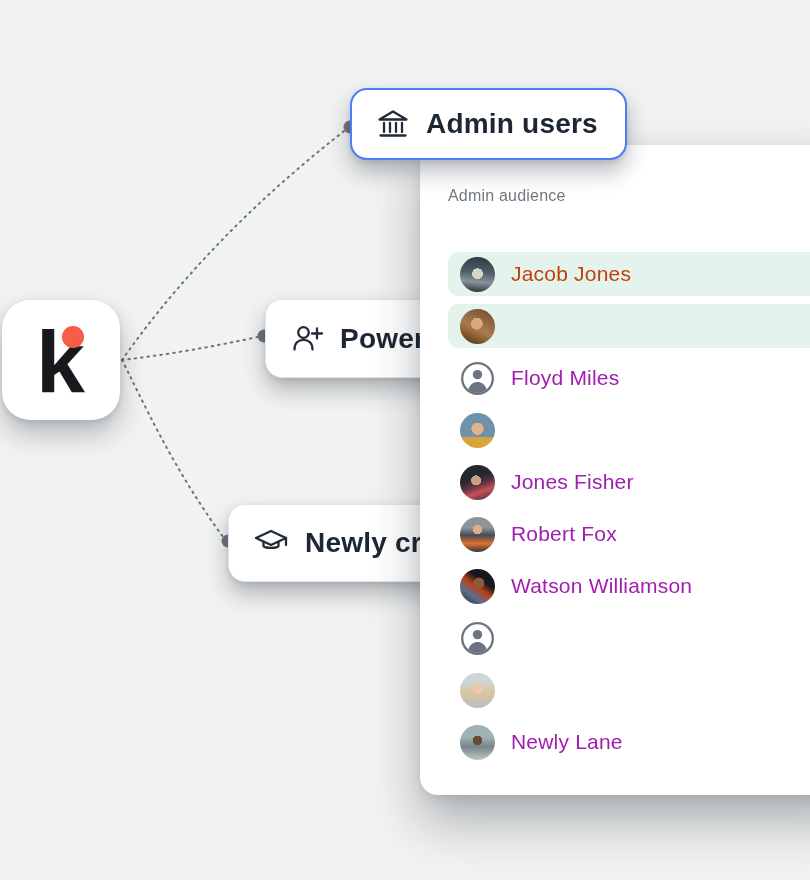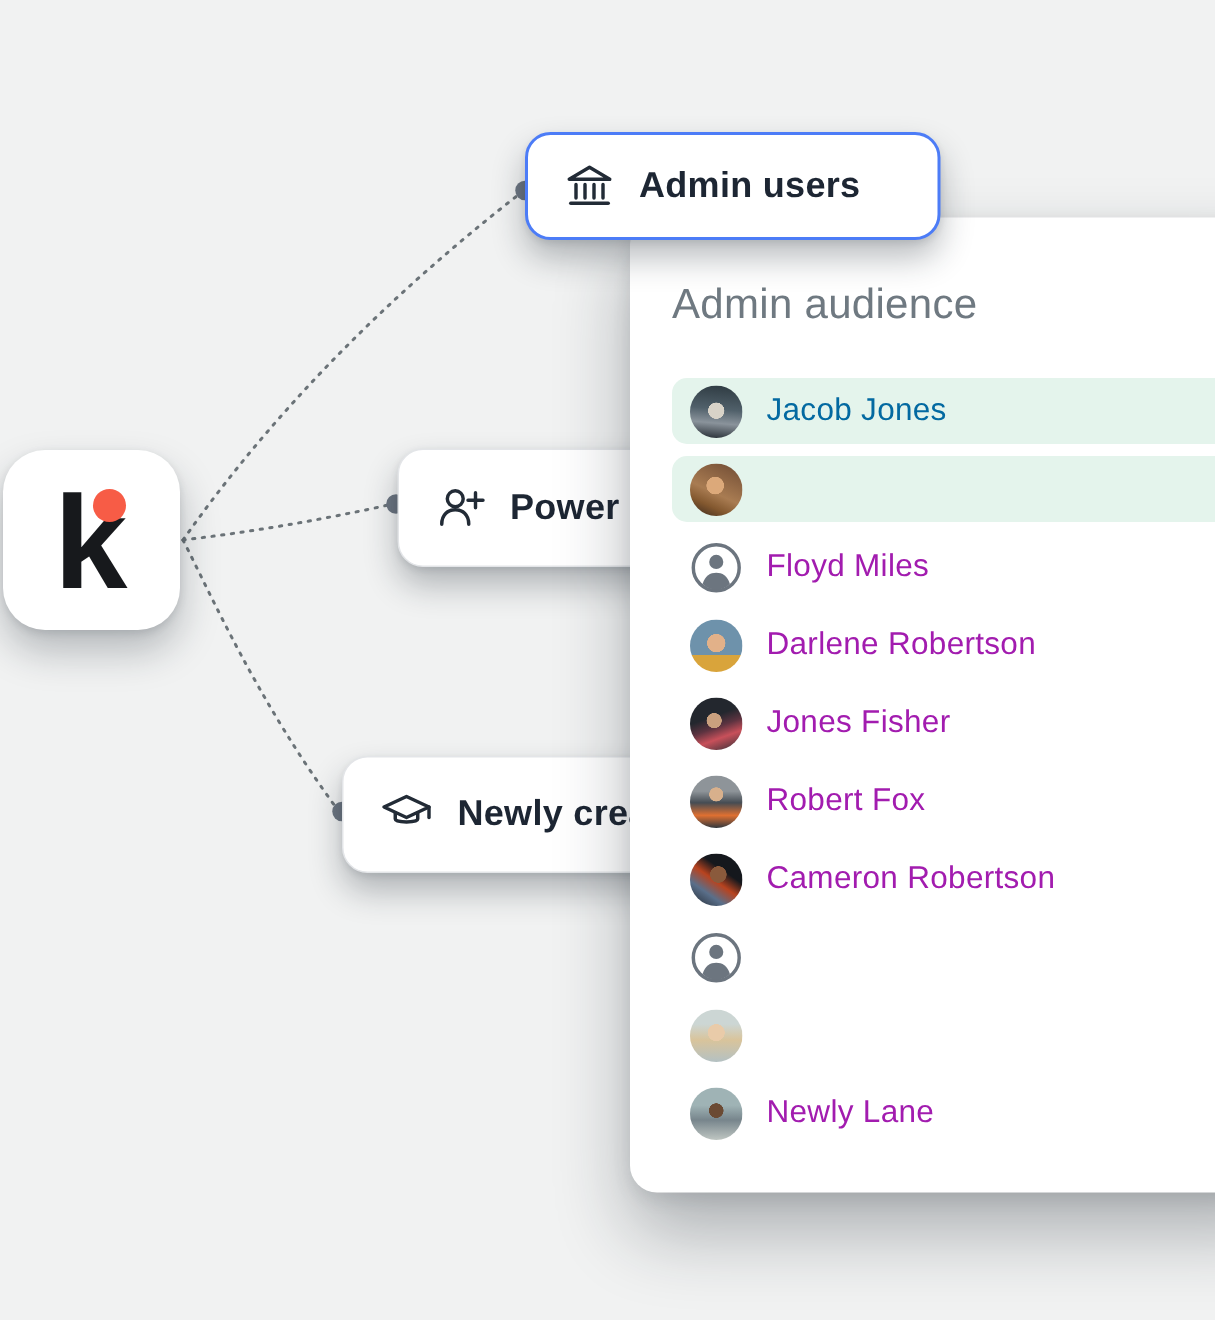--- a/index.html
+++ b/index.html
@@ -12,35 +12,35 @@
   
   .logo-card{position:absolute;left:2px;top:300px;width:118px;height:120px;background:#ffffff;
     border-radius:28px;box-shadow:0 14px 26px rgba(25,35,45,.28),0 2px 6px rgba(25,35,45,.12);z-index:2;}
   .logo-k{position:absolute;left:34px;top:18px;font-size:88px;line-height:1;font-weight:800;color:#17191c;
     letter-spacing:-2px;}
   .logo-dot{position:absolute;left:60px;top:26px;width:22px;height:22px;border-radius:50%;background:#f75c46;}
 
   
   .node{position:absolute;display:flex;align-items:center;gap:16px;background:#ffffff;border-radius:17px;
     box-shadow:0 12px 22px rgba(25,35,45,.30),0 2px 5px rgba(25,35,45,.10);padding:0 24px;box-sizing:border-box;}
-  .node-label{font-size:24px;font-weight:600;color:#1d2633;white-space:nowrap;letter-spacing:.2px;}
+  .node-label{font-size:28px;font-weight:600;color:#1d2633;white-space:nowrap;letter-spacing:.2px;}
   .node-admin{left:350px;top:88px;width:277px;height:72px;border:2px solid #4c7cf7;z-index:4;}
   .node-power{left:265px;top:299px;width:252px;height:79px;border:1px solid #e3e5e8;z-index:2;}
   .node-new{left:228px;top:504px;width:262px;height:78px;border:1px solid #e3e5e8;z-index:2;}
   .node-icon{flex:0 0 auto;display:flex;}
 
   
   .panel{position:absolute;left:420px;top:145px;width:440px;height:650px;background:#ffffff;border-radius:18px;
     box-shadow:0 26px 50px rgba(25,35,45,.32),0 4px 12px rgba(25,35,45,.10);z-index:3;}
-  .panel-title{position:absolute;left:28px;top:42px;font-size:28px;font-weight:500;color:#6f7981;letter-spacing:.2px;}
+  .panel-title{position:absolute;left:28px;top:42px;font-size:16px;font-weight:500;color:#6f7981;letter-spacing:.2px;}
   .member-row{position:absolute;left:28px;width:420px;height:44px;display:flex;align-items:center;gap:16px;
     padding-left:12px;box-sizing:border-box;border-radius:10px;}
   .member-row.selected{background:#e4f4ec;}
   .member-name{font-size:21px;font-weight:500;color:#a21caf;letter-spacing:.2px;}
-  .member-row.selected .member-name{color:#0369a1;}
+  .member-row.selected .member-name{color:#c2410c;}
 
   
   .avatar{flex:0 0 auto;width:35px;height:35px;border-radius:50%;overflow:hidden;}
   .avatar.generic{display:flex;}
   .ph-jacob{background:radial-gradient(circle at 50% 48%,#d8d3c8 0 21%,rgba(0,0,0,0) 22%),
     linear-gradient(185deg,#2d3940 0%,#50606a 45%,#8a939b 70%,#232a31 100%);}
   .ph-courtney{background:radial-gradient(circle at 48% 42%,#dca97a 0 21%,rgba(0,0,0,0) 22%),
     linear-gradient(205deg,#6e4a33 0%,#a97c52 55%,#83582f 75%,#34251c 100%);}
   .ph-darlene{background:radial-gradient(circle at 50% 45%,#e2b189 0 23%,rgba(0,0,0,0) 24%),
     linear-gradient(180deg,#6e92ab 0 68%,#d9a43b 68%);}
@@ -126,33 +126,32 @@
         <svg width="35" height="35" viewBox="0 0 35 35" fill="none">
           <circle cx="17.5" cy="17.5" r="15.3" stroke="#6c757f" stroke-width="2.3"></circle>
           <circle cx="17.5" cy="13.6" r="4.7" fill="#6c757f"></circle>
           <path d="M8.4 28.3 C10.1 22.8 13.5 20.9 17.5 20.9 C21.5 20.9 24.9 22.8 26.6 28.3 C24.1 30.7 20.8 32.1 17.5 32.1 C14.2 32.1 10.9 30.7 8.4 28.3 Z" fill="#6c757f"></path>
         </svg>
       </span>
       <span class="member-name">Floyd Miles</span>
     </div>
     <div class="member-row" style="top:263px">
       <span class="avatar ph-darlene"></span>
-      <span class="member-name">Darlene Robertson</span>
     </div>
     <div class="member-row" style="top:315px">
       <span class="avatar ph-cody"></span>
       <span class="member-name">Jones Fisher</span>
     </div>
     <div class="member-row" style="top:367px">
       <span class="avatar ph-robert"></span>
       <span class="member-name">Robert Fox</span>
     </div>
     <div class="member-row" style="top:419px">
       <span class="avatar ph-cameron"></span>
-      <span class="member-name">Cameron Robertson</span>
+      <span class="member-name">Watson Williamson</span>
     </div>
     <div class="member-row" style="top:471px">
       <span class="avatar generic">
         <svg width="35" height="35" viewBox="0 0 35 35" fill="none">
           <circle cx="17.5" cy="17.5" r="15.3" stroke="#6c757f" stroke-width="2.3"></circle>
           <circle cx="17.5" cy="13.6" r="4.7" fill="#6c757f"></circle>
           <path d="M8.4 28.3 C10.1 22.8 13.5 20.9 17.5 20.9 C21.5 20.9 24.9 22.8 26.6 28.3 C24.1 30.7 20.8 32.1 17.5 32.1 C14.2 32.1 10.9 30.7 8.4 28.3 Z" fill="#6c757f"></path>
         </svg>
       </span>
     </div>

